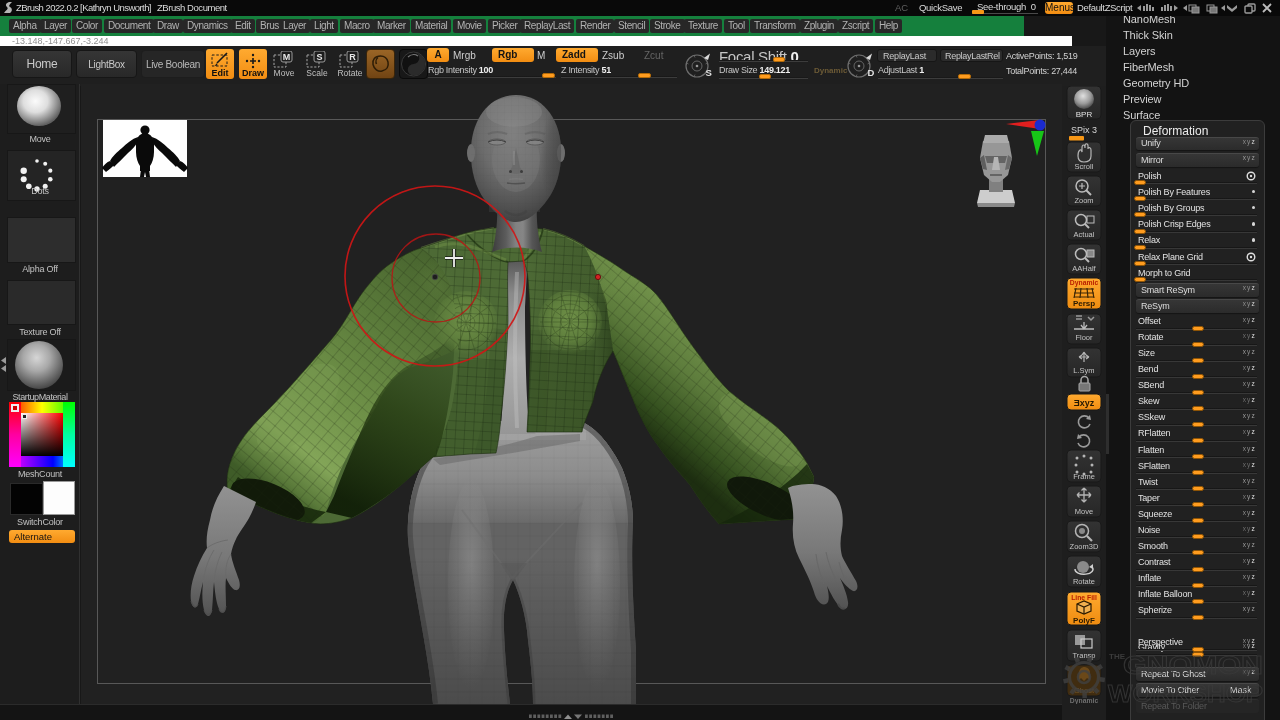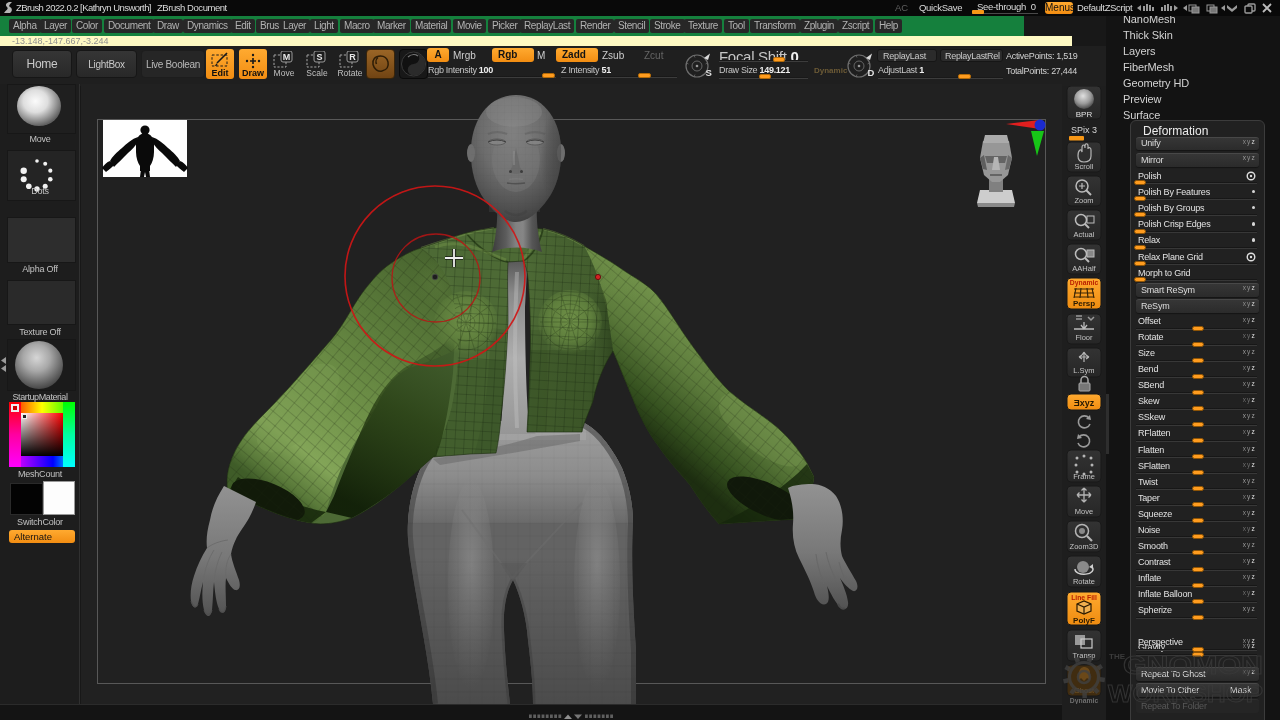--- a/index.html
+++ b/index.html
@@ -1,20 +1,20 @@
 <!DOCTYPE html>
 <html><head><meta charset="utf-8">
 <style>
 *{margin:0;padding:0;box-sizing:border-box}
 html,body{width:1280px;height:720px;overflow:hidden;background:#181818;font-family:"Liberation Sans",sans-serif}
 .abs{position:absolute}
 #titlebar{position:absolute;left:0;top:0;width:1280px;height:16px;background:#090909;color:#dcdcdc;font-size:9.5px}
 #menubar{position:absolute;left:0;top:16px;width:1024px;height:20px;background:#15803d}
 .mi{position:absolute;top:3px;height:14px;line-height:14px;padding:0 4px;background:#272727;border-radius:2px;color:#b2b2b2;font-size:10px;letter-spacing:-0.4px}
-#coordrow{position:absolute;left:0;top:36px;width:1072px;height:10px;background:#fef9c3;color:#8f8f8f;font-size:9px}
+#coordrow{position:absolute;left:0;top:36px;width:1072px;height:10px;background:#ffffff;color:#8f8f8f;font-size:9px}
 #shelf{position:absolute;left:0;top:46px;width:1280px;height:40px;background:#1f1f1f}
 .btn{position:absolute;background:linear-gradient(#353535,#282828);border:1px solid #161616;border-radius:4px;color:#c9c9c9;text-align:center}
 .obtn{position:absolute;background:linear-gradient(#ffaa30,#f28d12);border-radius:3px;color:#131313;font-weight:bold}
 .sldh{position:absolute;background:#ff9c1f;border-radius:2px;border:1px solid #b36a08}
 .trk{position:absolute;height:2px;background:linear-gradient(#070707,#4e4e4e)}
 #ltray{position:absolute;left:0;top:84px;width:80px;height:620px;background:#1d1d1d;border-right:1px solid #303030}
 .thumb{position:absolute;left:7px;width:69px;background:#242424;border:1px solid #171717}
 .tlabel{position:absolute;left:0px;width:80px;text-align:center;color:#c2c2c2;font-size:9px;letter-spacing:-0.2px}
 #canvas{position:absolute;left:81px;top:84px;width:981px;height:620px;background:#212121}
 #rstrip{position:absolute;left:1062px;top:86px;width:44px;height:634px;background:#1e1e1e}

